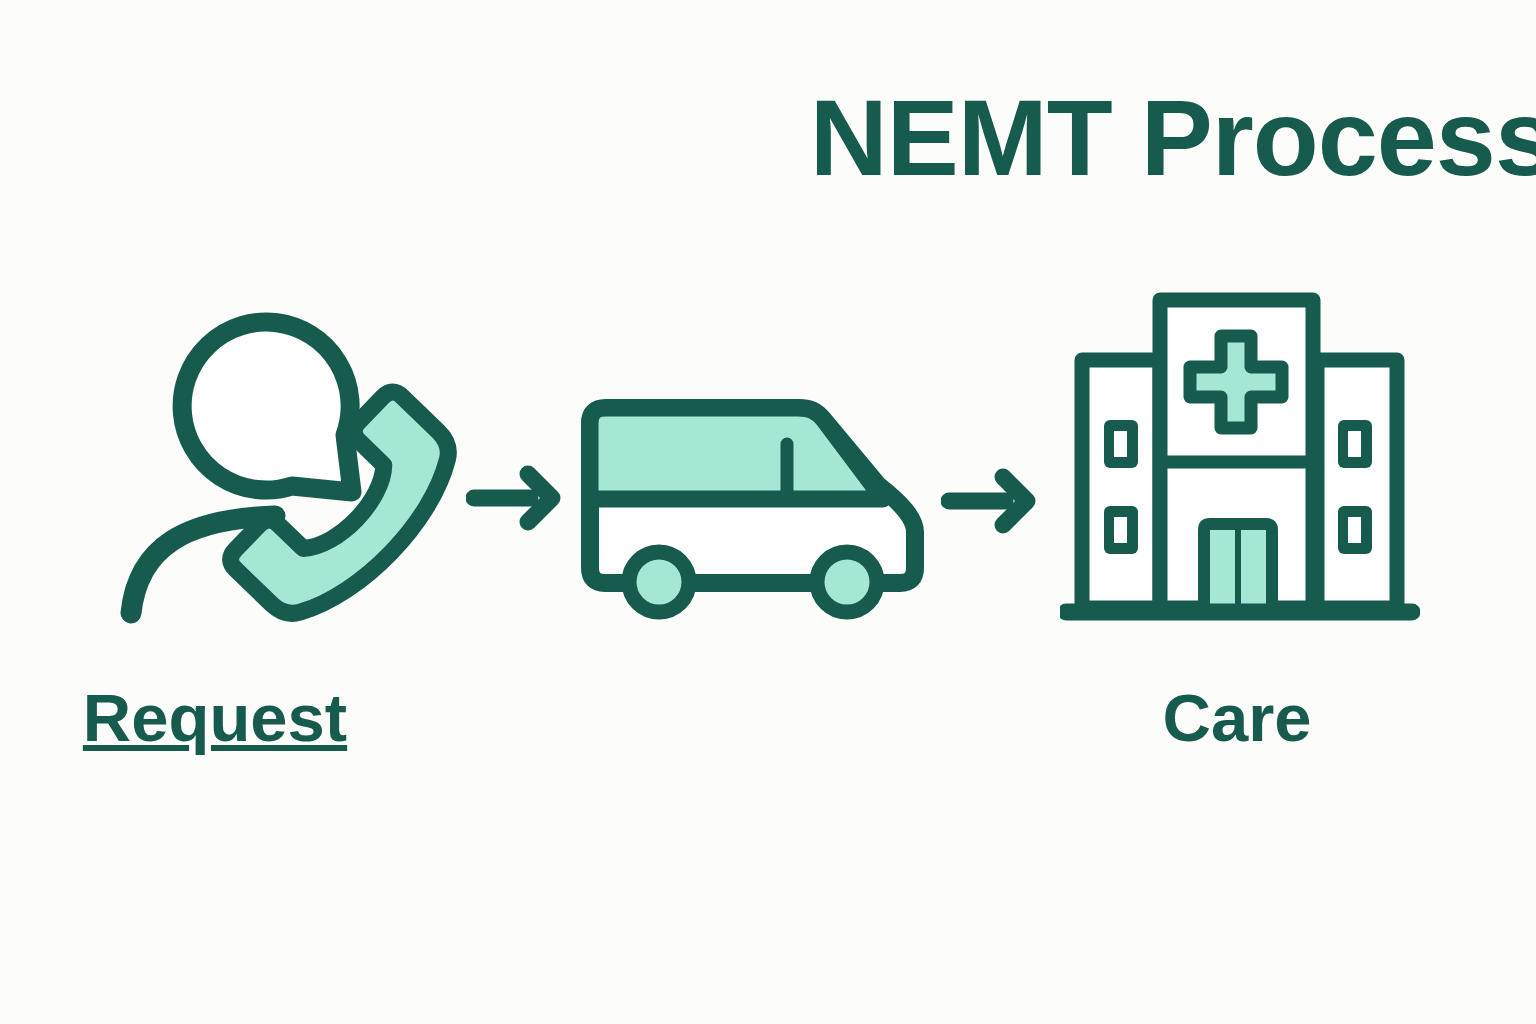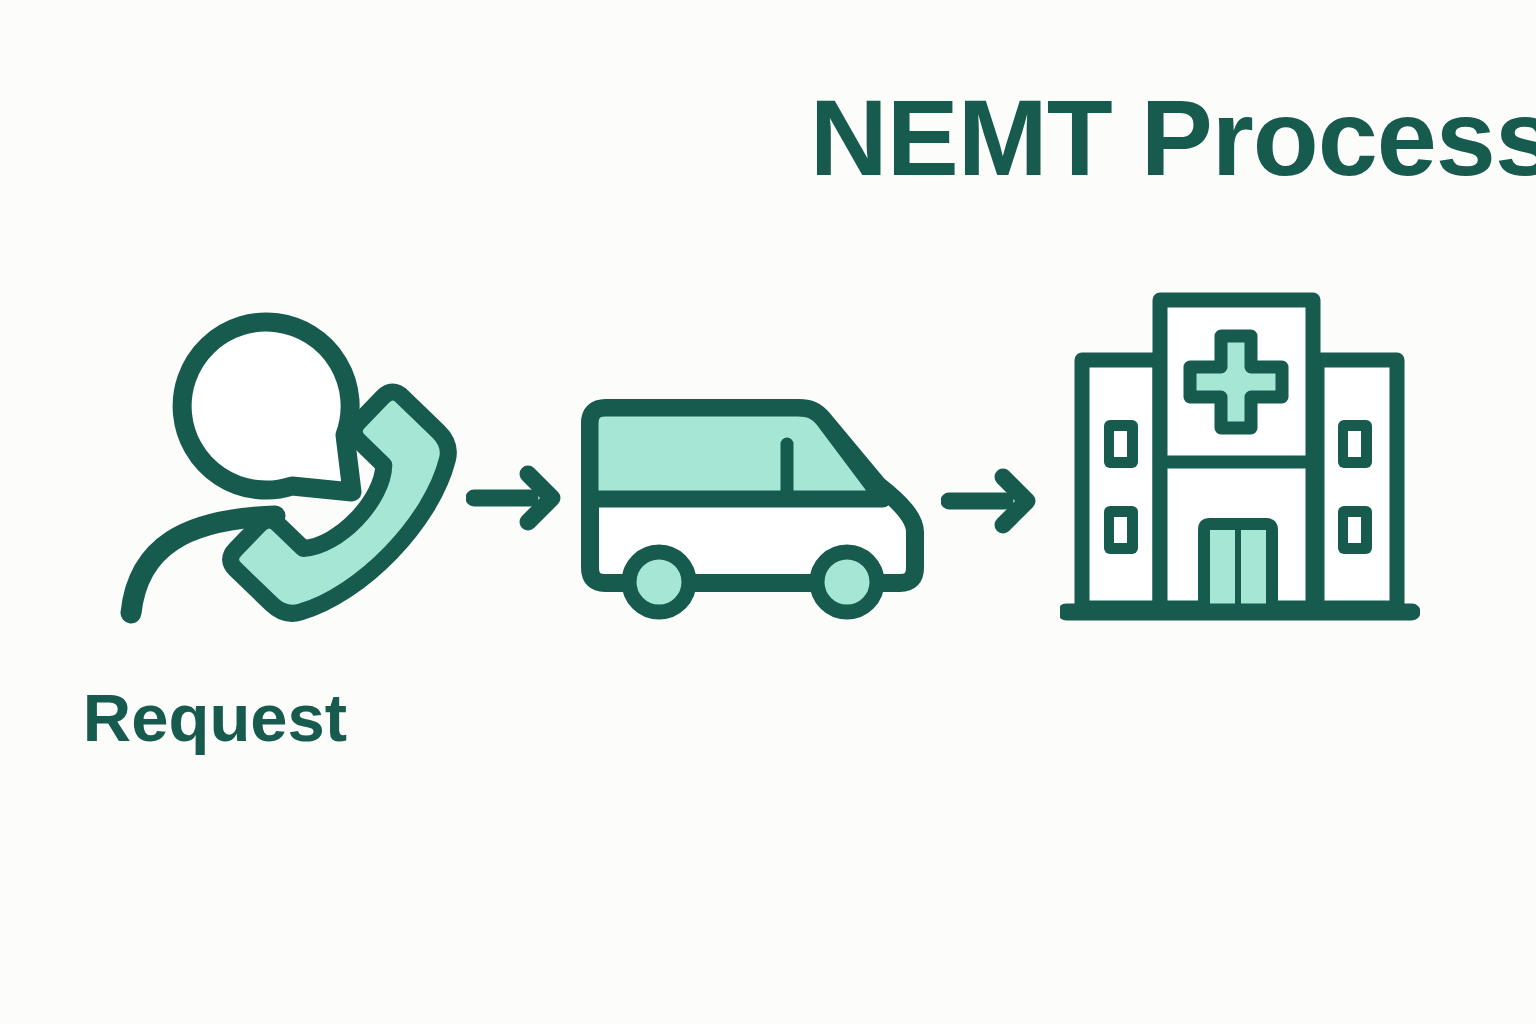--- a/index.html
+++ b/index.html
@@ -35,21 +35,21 @@
   .step-label{
     position:absolute;
     top:684px;
     transform:translateX(-50%);
     font-size:67px;
     font-weight:700;
     color:var(--dark-teal);
     line-height:1;
     white-space:nowrap;
   }
-  .label-request{left:215px;}
+  .label-request{left:215px;text-decoration:underline;}
   .label-transport{left:493px;}
   .label-care{left:1237px;}
   
   .s{stroke:var(--dark-teal);stroke-linecap:round;stroke-linejoin:round;fill:none;}
   .f-white{fill:#ffffff;}
   .f-mint{fill:var(--mint);}
   .f-dark{fill:var(--dark-teal);}
 </style>
 </head>
 <body>
@@ -120,14 +120,15 @@
     <rect class="f-white" x="54" y="227" width="13" height="26"></rect>
     <rect class="f-dark" x="278" y="130" width="34" height="48" rx="6"></rect>
     <rect class="f-white" x="288" y="141" width="13" height="26"></rect>
     <rect class="f-dark" x="278" y="216" width="34" height="48" rx="6"></rect>
     <rect class="f-white" x="288" y="227" width="13" height="26"></rect>
 
     <path class="s" stroke-width="17" d="M 6,322 L 352,322"></path>
   </svg>
 
   <div class="step-label label-request">Request</div>
+  <div class="step-label label-care">Care</div>
 
 </div>
 
 </body></html>

